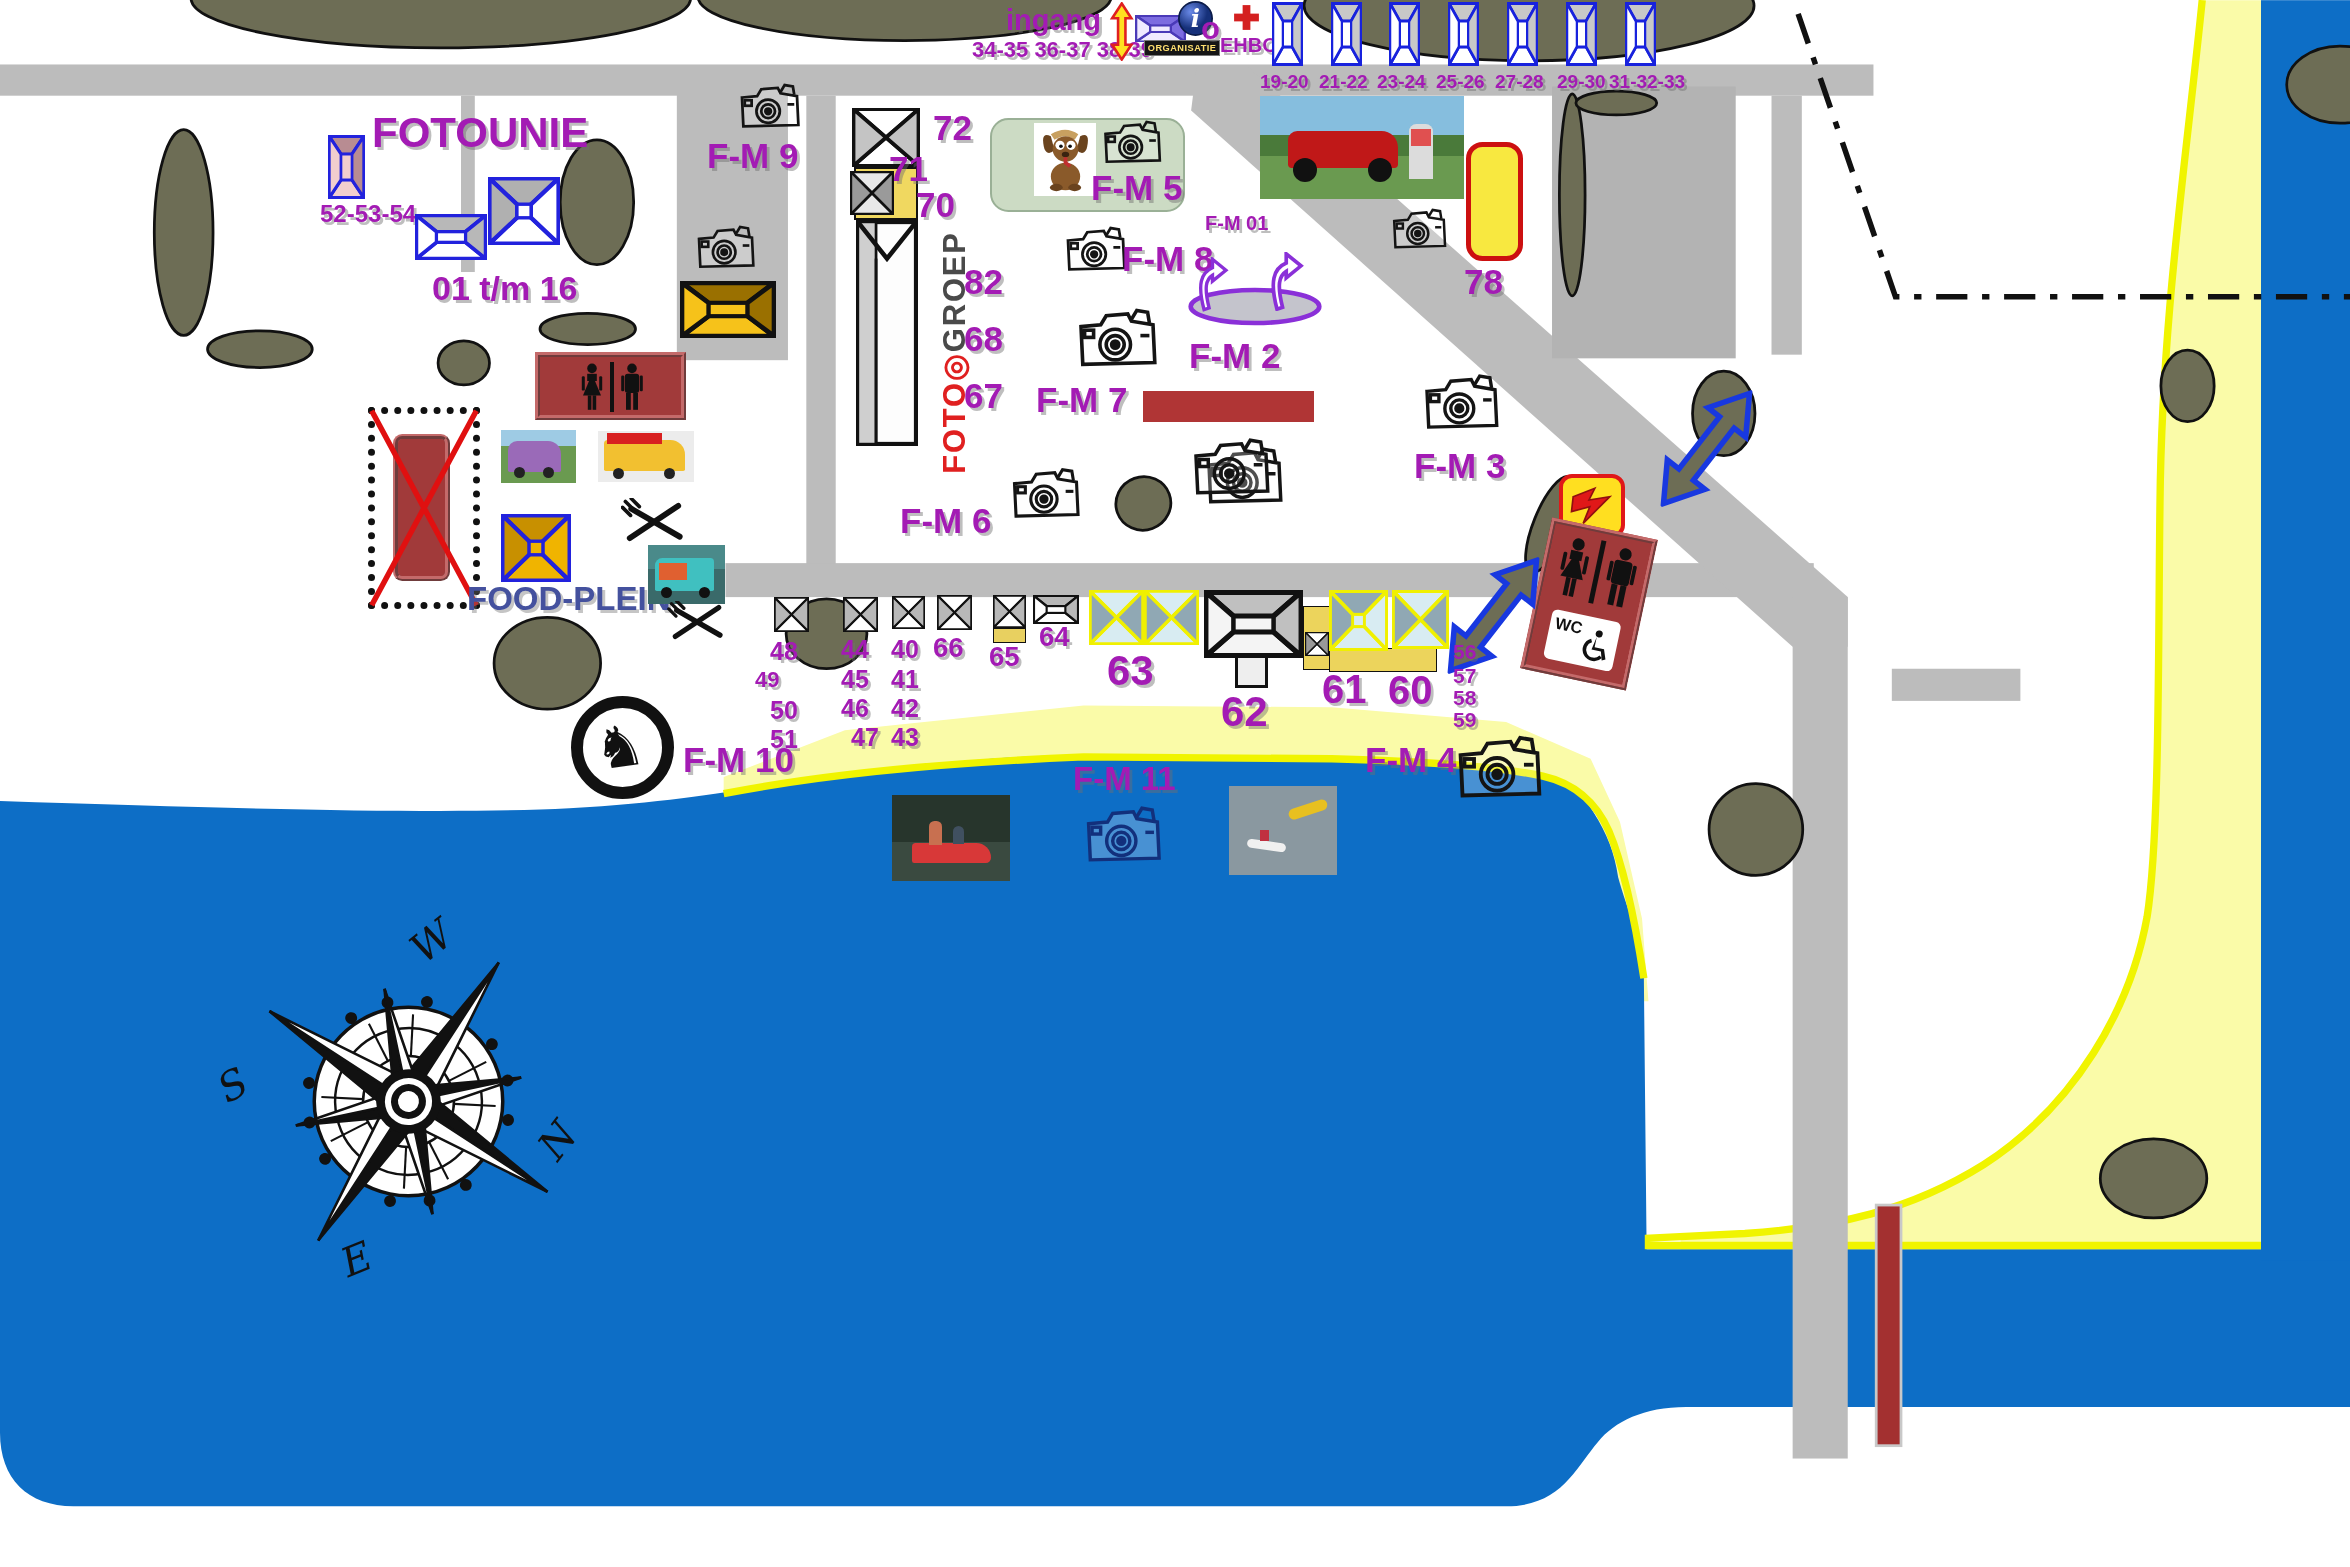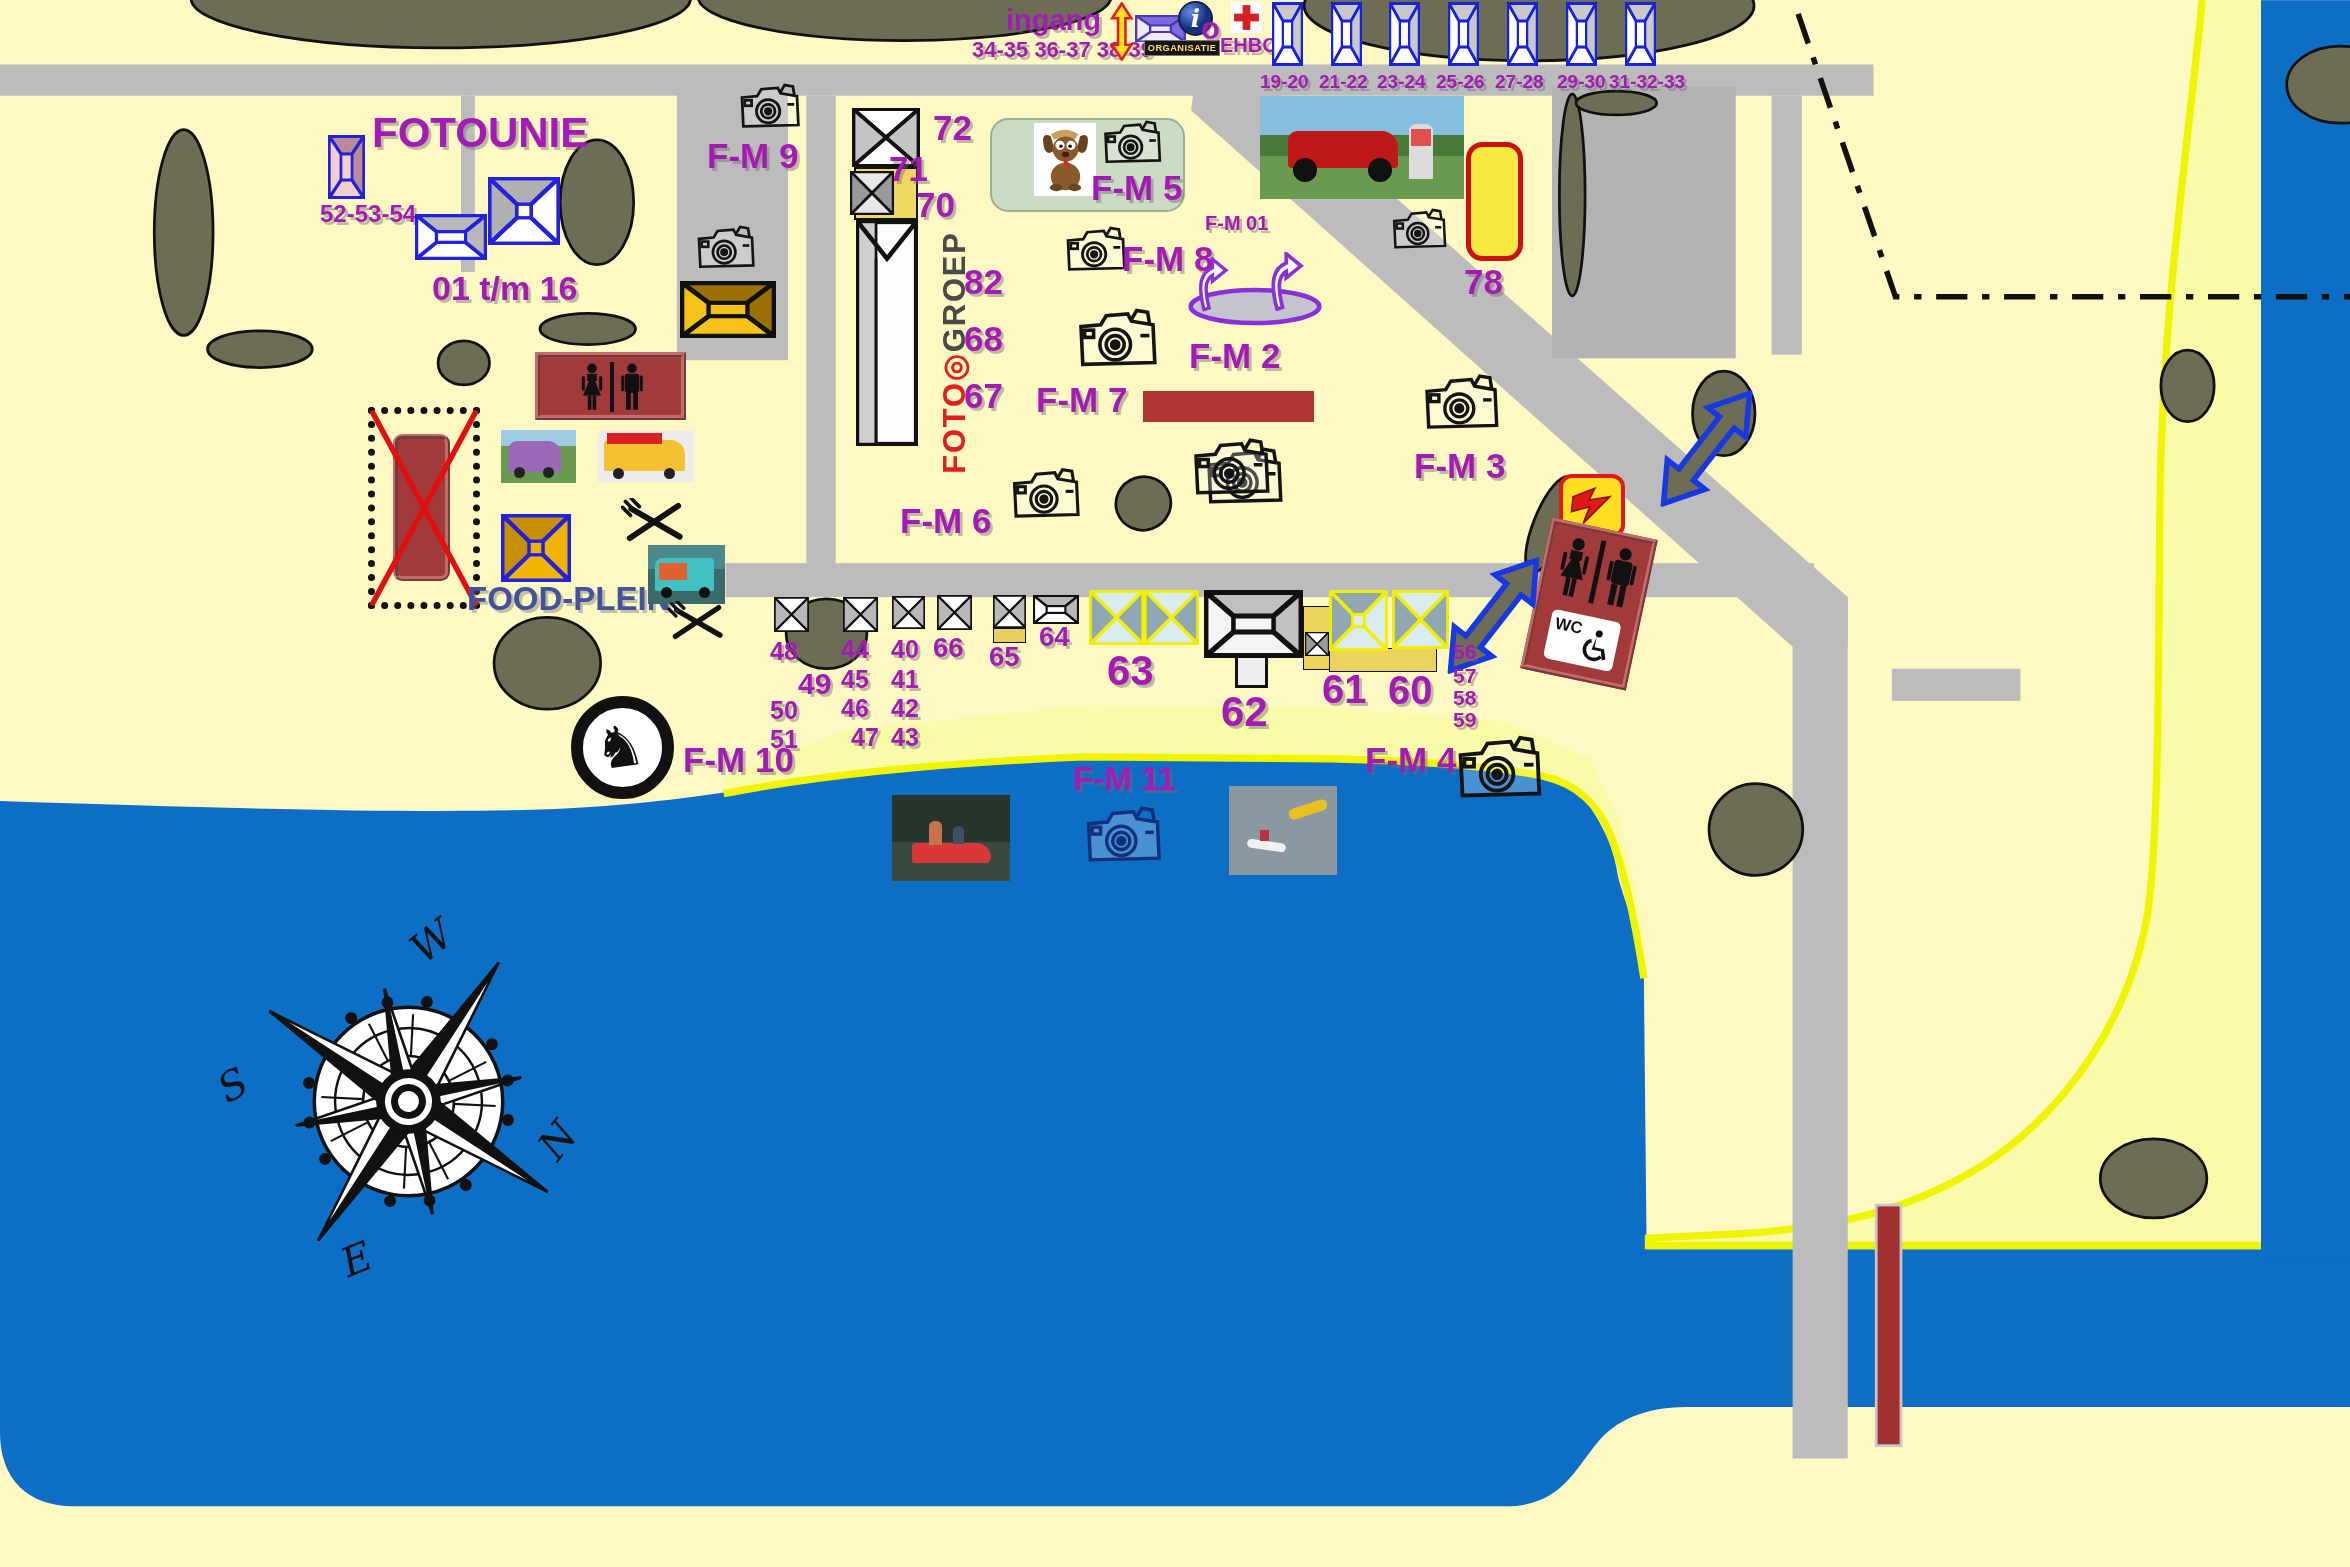--- a/index.html
+++ b/index.html
@@ -1,16 +1,16 @@
 <!DOCTYPE html>
 <html style="font-size:14.7px"><head>
 <meta charset="utf-8">
 <style>
   html,body{margin:0;padding:0;background:#888;}
-  #stage{position:relative;width:2351px;height:1568px;background:#fef9c3;overflow:hidden;
+  #stage{position:relative;width:2351px;height:1568px;background:#ffffff;overflow:hidden;
          font-family:"Liberation Sans",sans-serif;}
   .ab{position:absolute;}
   .lbl{position:absolute;font-weight:bold;color:#a31bb4;line-height:1;white-space:nowrap;
        text-shadow:2.8px 2.8px 0 rgba(110,110,110,.45);font-family:"Liberation Sans",sans-serif;}
   .ic{position:absolute;}
   .ic svg{width:100%;height:100%;display:block;}
   .photo{position:absolute;overflow:hidden;}
   .bevel{border:5.5px ridge #c46a6a;background:#a13a3a;box-sizing:border-box;}
   #bg{position:absolute;left:0;top:0;}
 </style>
@@ -611,21 +611,21 @@
       <svg viewBox="0 0 100 62" preserveAspectRatio="none">
     <polygon points="2,2 98,2 70,24 30,24" fill="#b8b8b8" stroke="#111" stroke-width="5"></polygon>
     <polygon points="2,60 98,60 70,38 30,38" fill="#fff" stroke="#111" stroke-width="5"></polygon>
     <polygon points="2,2 2,60 30,38 30,24" fill="#fff" stroke="#111" stroke-width="5"></polygon>
     <polygon points="98,2 98,60 70,38 70,24" fill="#b8b8b8" stroke="#111" stroke-width="5"></polygon>
     <rect x="30" y="24" width="40" height="14" fill="#fff" stroke="#111" stroke-width="4"></rect>
       </svg>
     </span>
 
   <span class="lbl" style="left:770px;top:639px;font-size:25px;">48</span>
-  <span class="lbl" style="left:798px;top:669px;font-size:30px;text-align:right;">49</span>
+  <span class="lbl" style="left:755px;top:669px;font-size:22px;text-align:right;">49</span>
   <span class="lbl" style="left:770px;top:698px;font-size:25px;">50</span>
   <span class="lbl" style="left:770px;top:727px;font-size:25px;">51</span>
   <span class="lbl" style="left:841px;top:637px;font-size:25px;">44</span>
   <span class="lbl" style="left:841px;top:667px;font-size:25px;">45</span>
   <span class="lbl" style="left:841px;top:696px;font-size:25px;">46</span>
   <span class="lbl" style="left:851px;top:725px;font-size:25px;">47</span>
   <span class="lbl" style="left:891px;top:637px;font-size:25px;">40</span>
   <span class="lbl" style="left:891px;top:667px;font-size:25px;">41</span>
   <span class="lbl" style="left:891px;top:696px;font-size:25px;">42</span>
   <span class="lbl" style="left:891px;top:725px;font-size:25px;">43</span>

